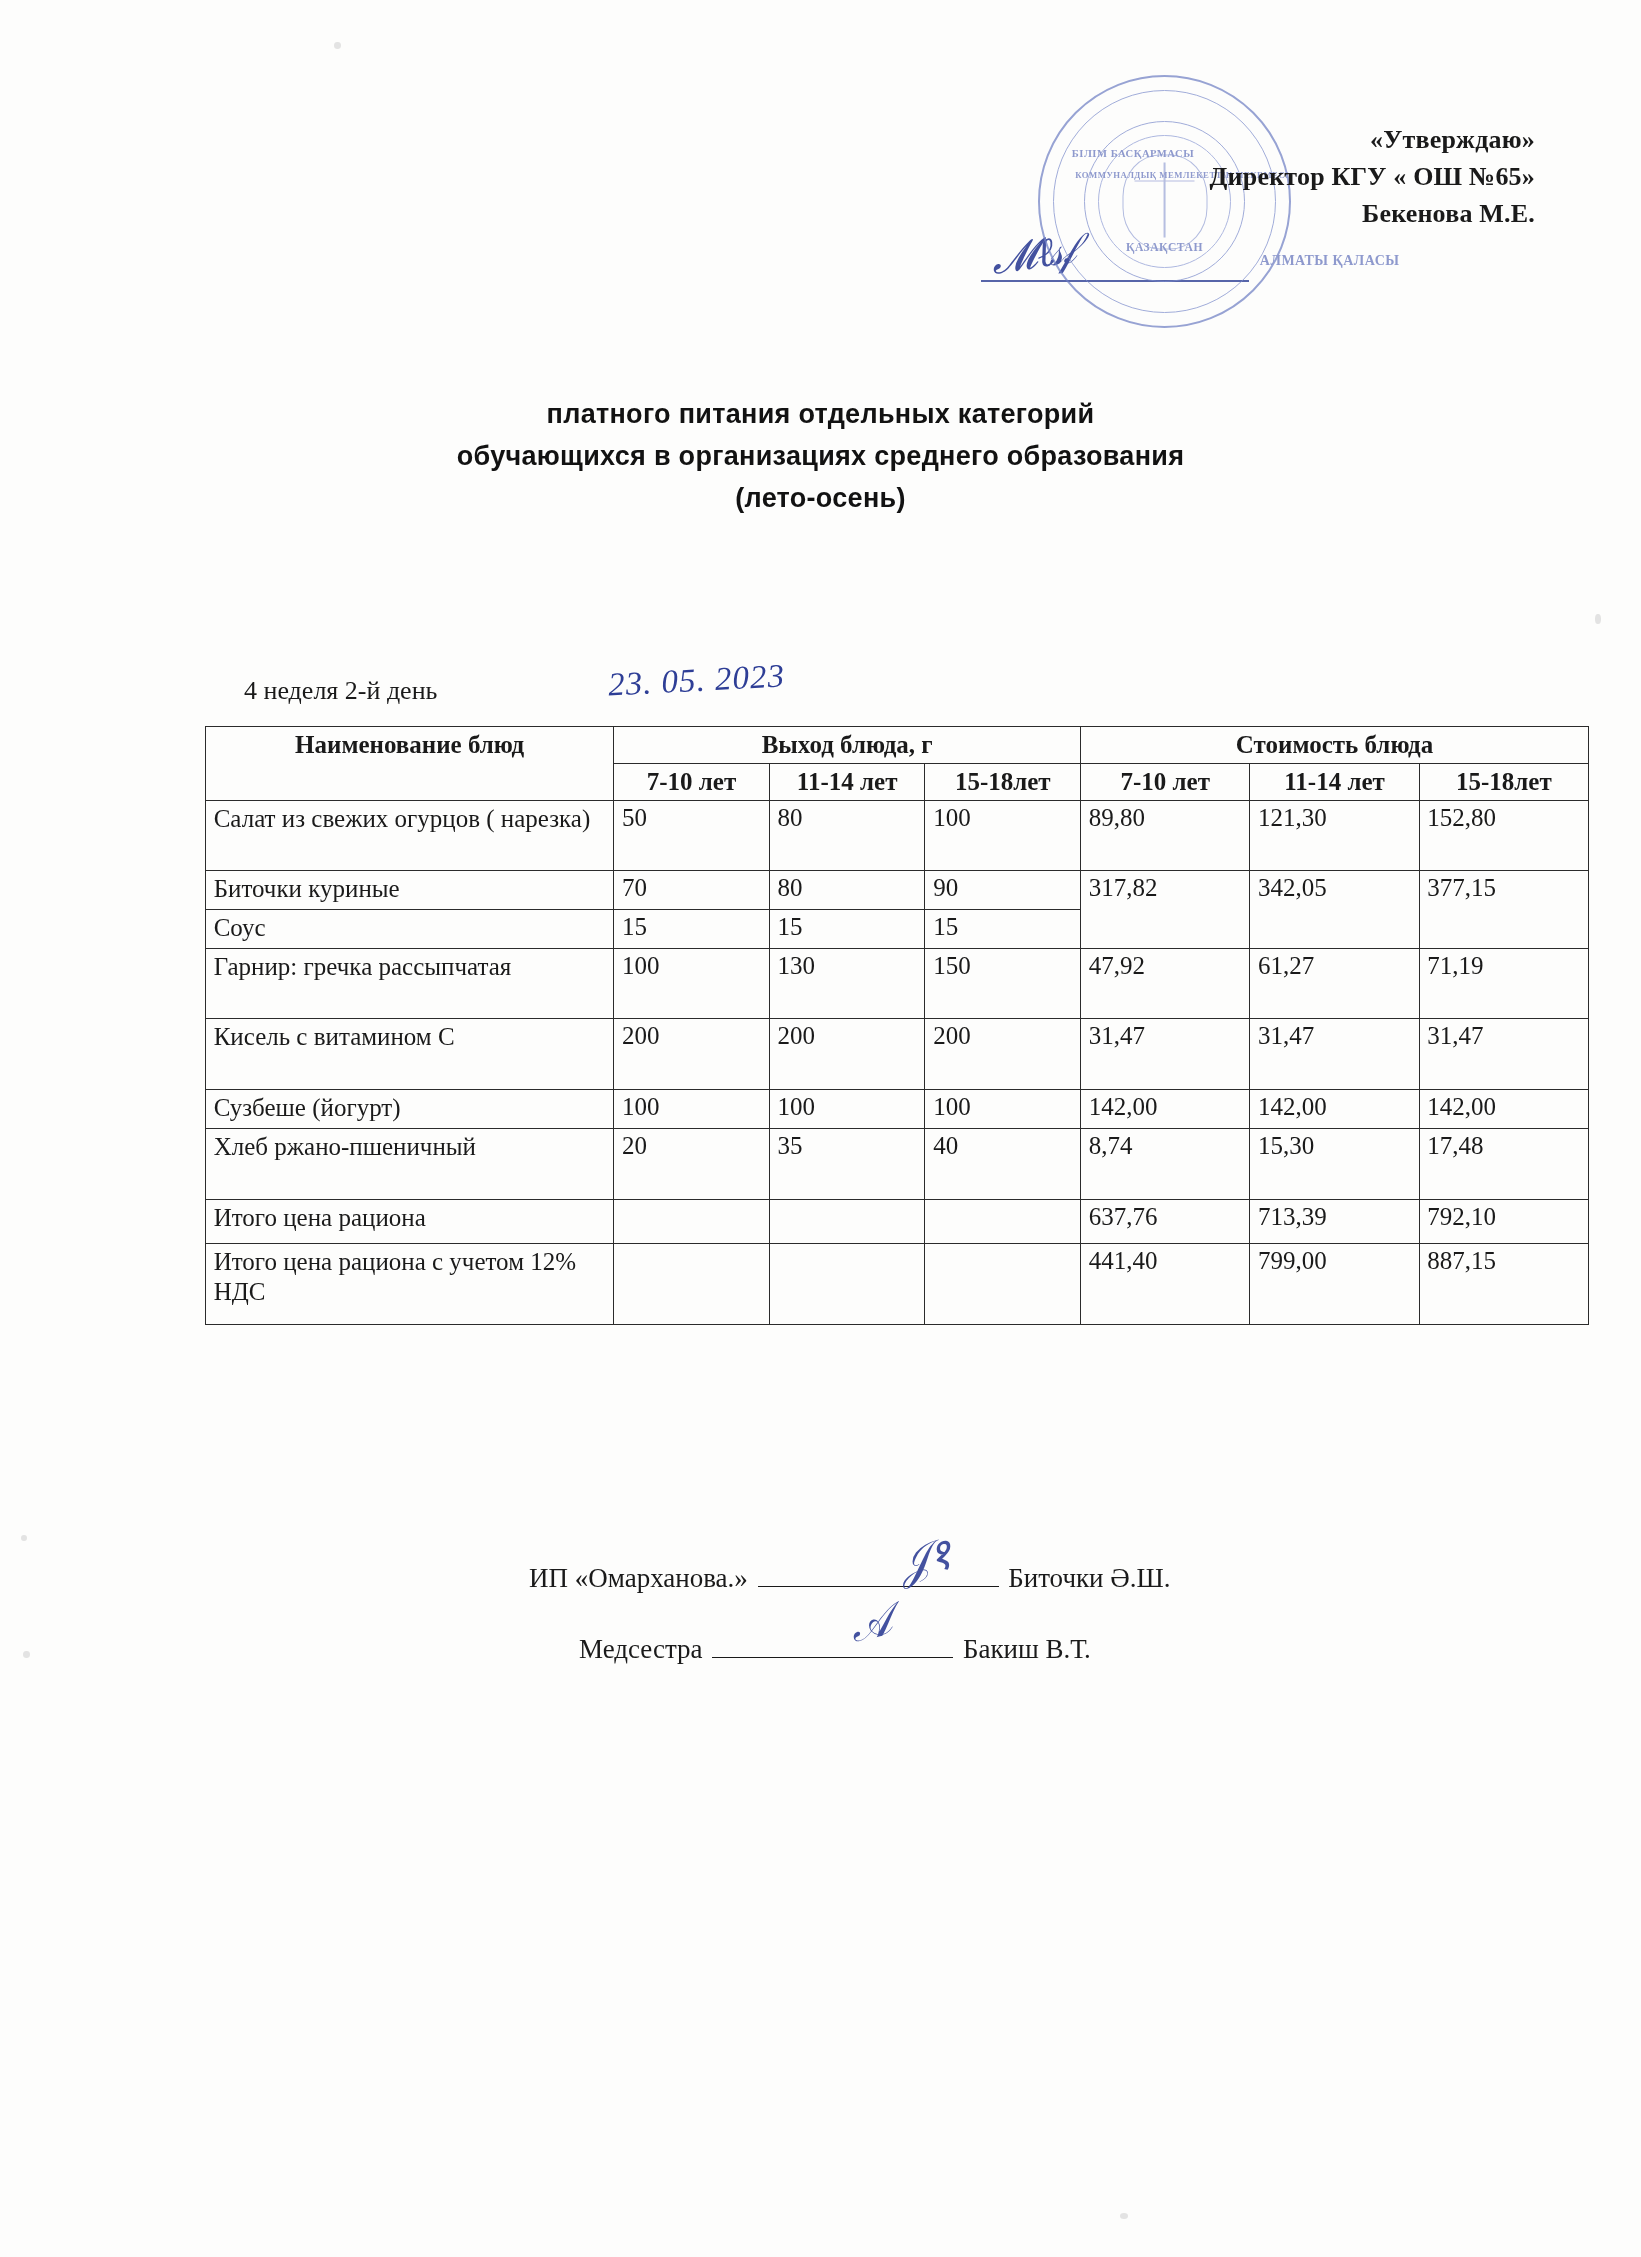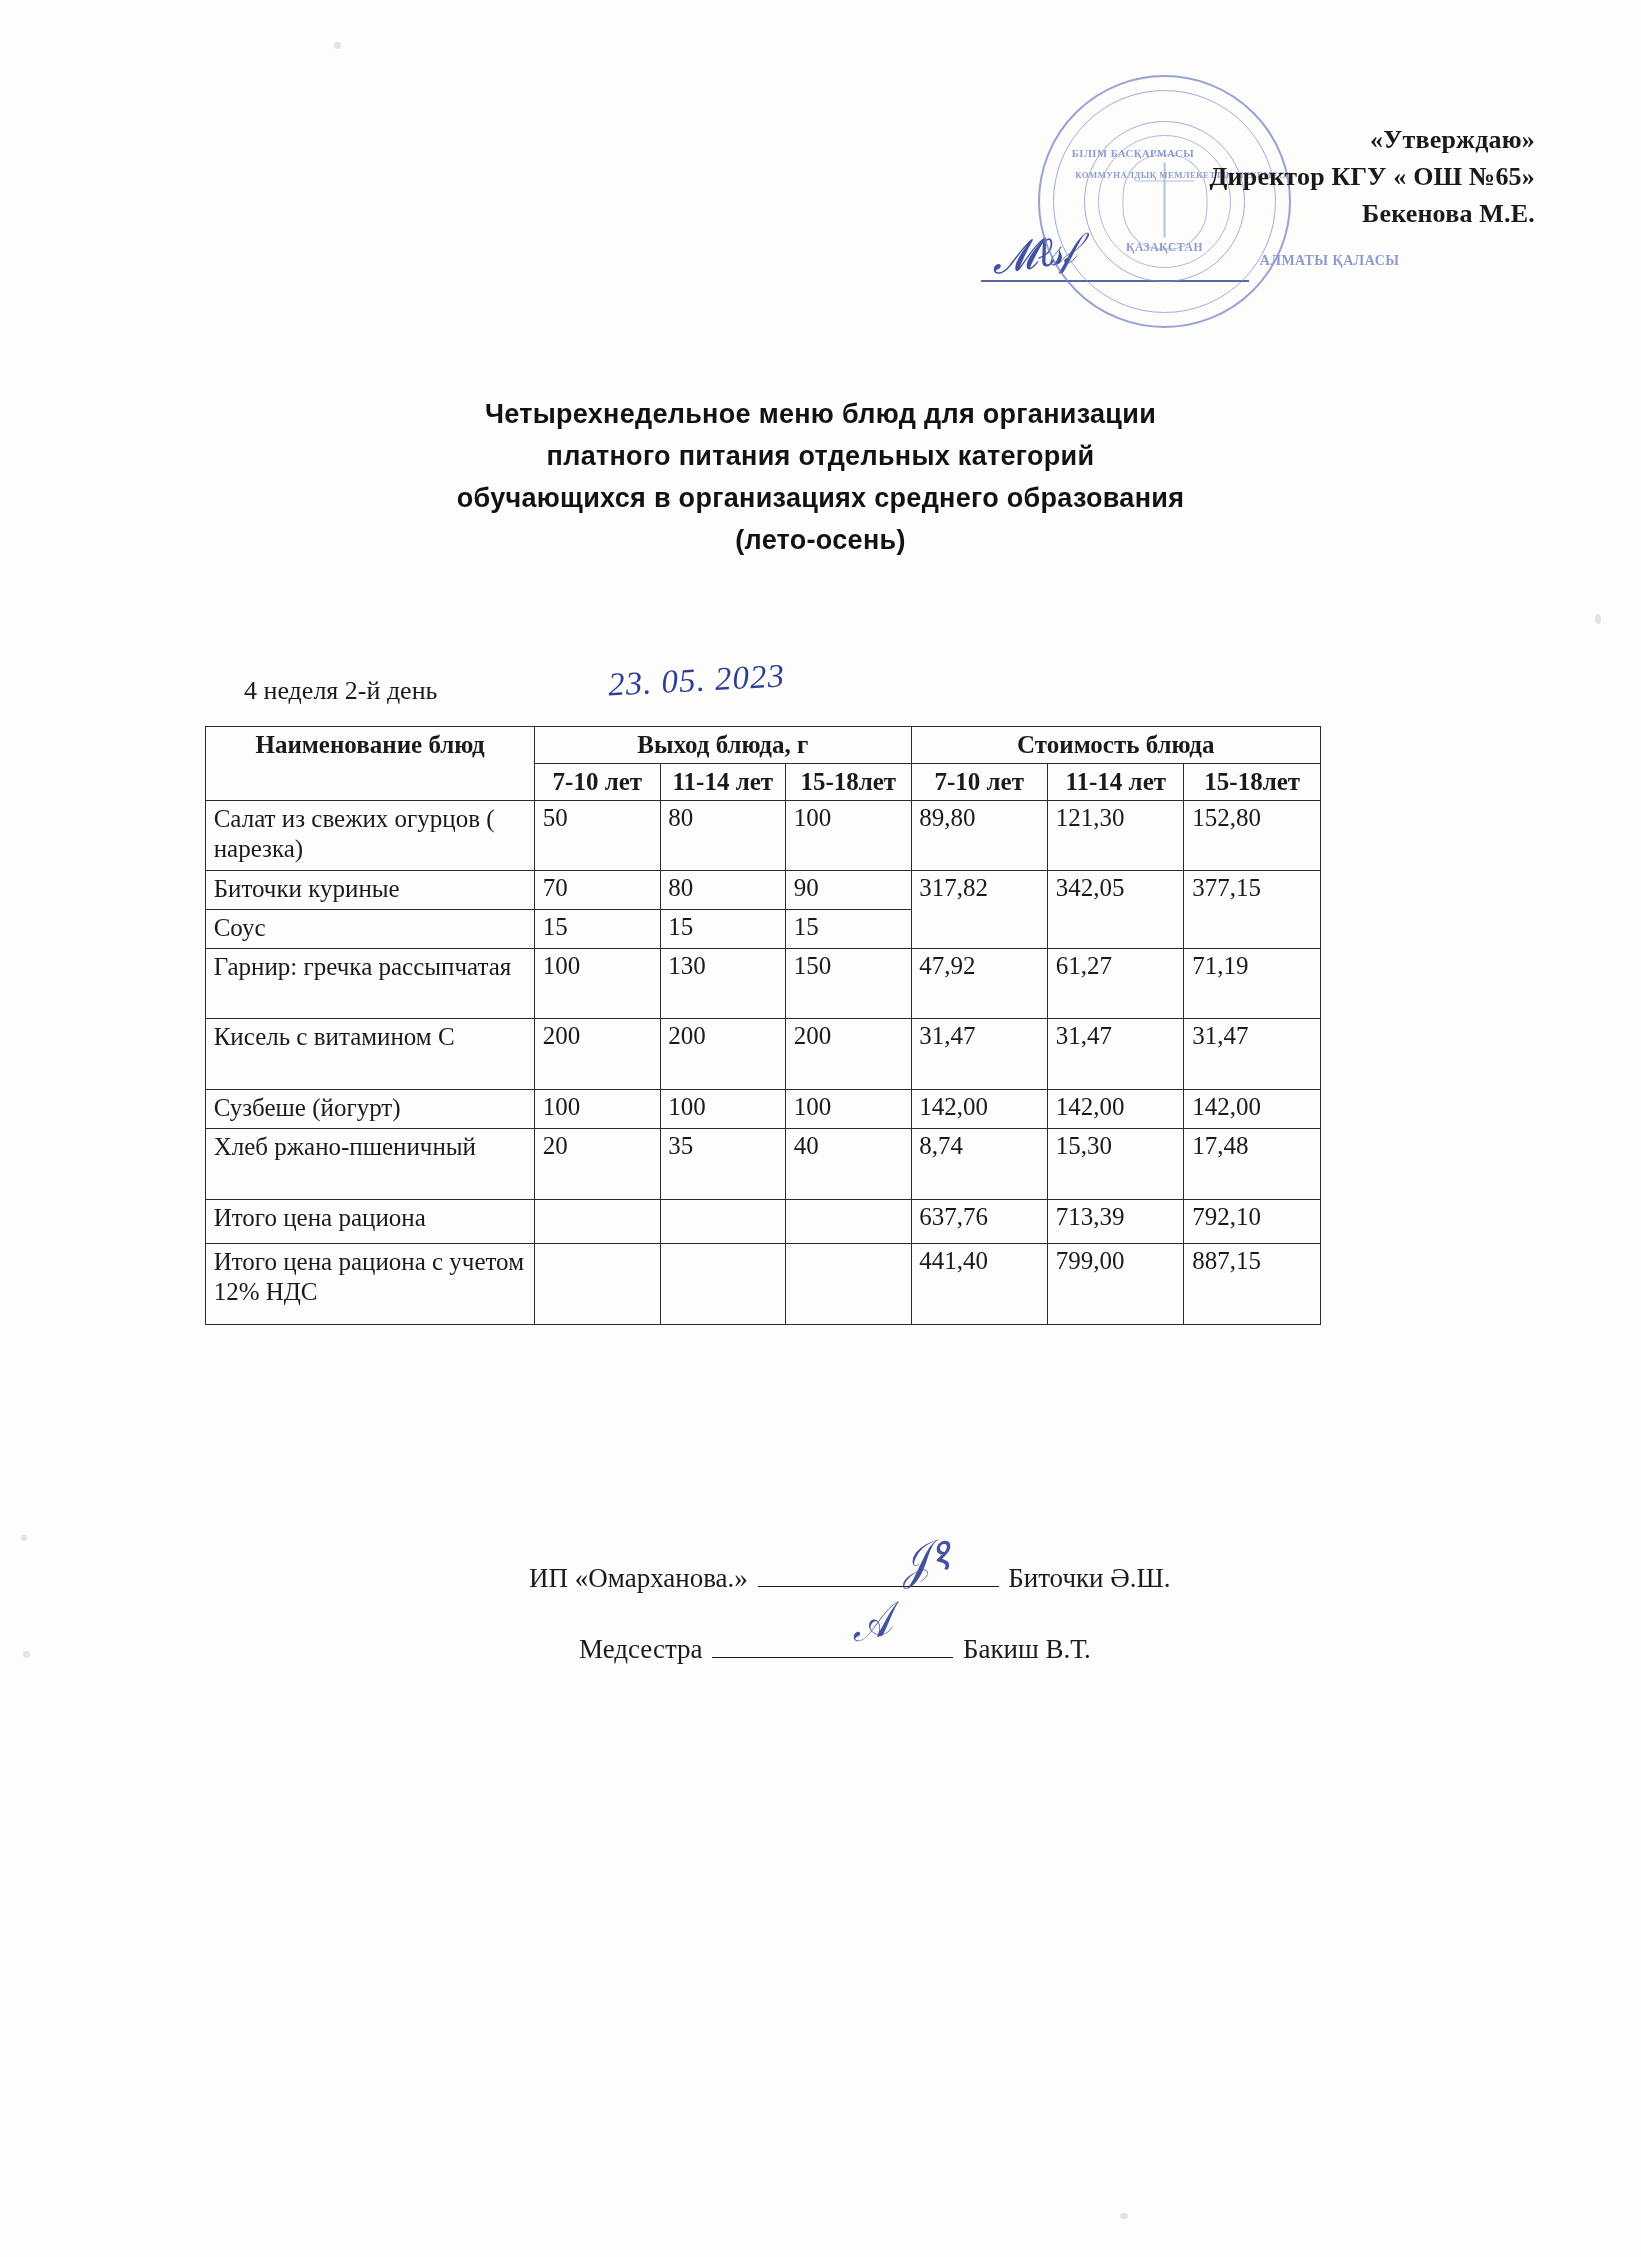--- a/index.html
+++ b/index.html
@@ -172,21 +172,21 @@
     color: #2e3e96;
     transform: rotate(-3deg);
     letter-spacing: 1px;
   }
 
   
   table.menu {
     position: absolute;
     top: 726px;
     left: 205px;
-    width: 1116px;
+    width: 1384px;
     border-collapse: collapse;
     font-size: 25px;
   }
   table.menu td, table.menu th {
     border: 1.9px solid #2b2b2b;
     padding: 3.9px 7.7px;
     vertical-align: top;
     font-weight: normal;
     text-align: left;
   }
@@ -283,21 +283,20 @@
   <div class="approval">
     <div>«Утверждаю»</div>
     <div>Директор КГУ « ОШ №65»</div>
     <div>Бекенова М.Е.</div>
   </div>
 
   <div class="sig-line" style="left:981px;top:280px;width:268px;"></div>
   <div class="scribble" style="left:991px;top:230px;font-size:41px;transform:rotate(-8deg);">𝓜<span style="letter-spacing:-5.8px;">ℓ𝓈</span>𝒻</div>
 
   <div class="doc-title">
-    <div>Четырехнедельное меню блюд для организации</div>
     <div>платного питания отдельных категорий</div>
     <div>обучающихся в организациях среднего образования</div>
     <div>(лето-осень)</div>
   </div>
 
   <div class="weekday">4 неделя 2-й день</div>
   <div class="handwrite-date">23. 05. 2023</div>
 
   <table class="menu">
     <colgroup>

